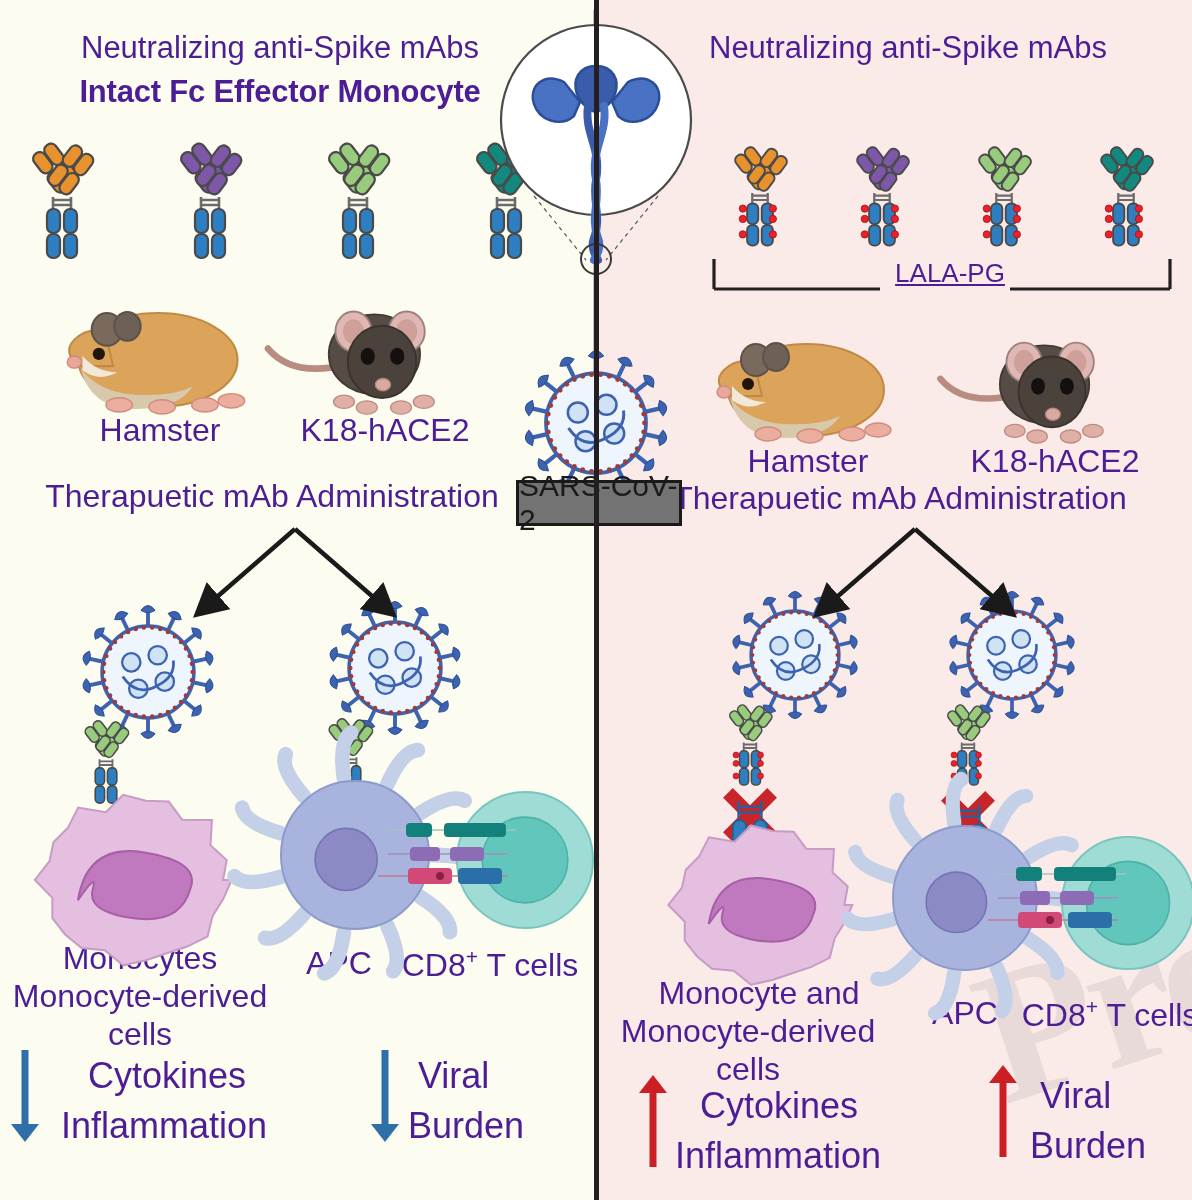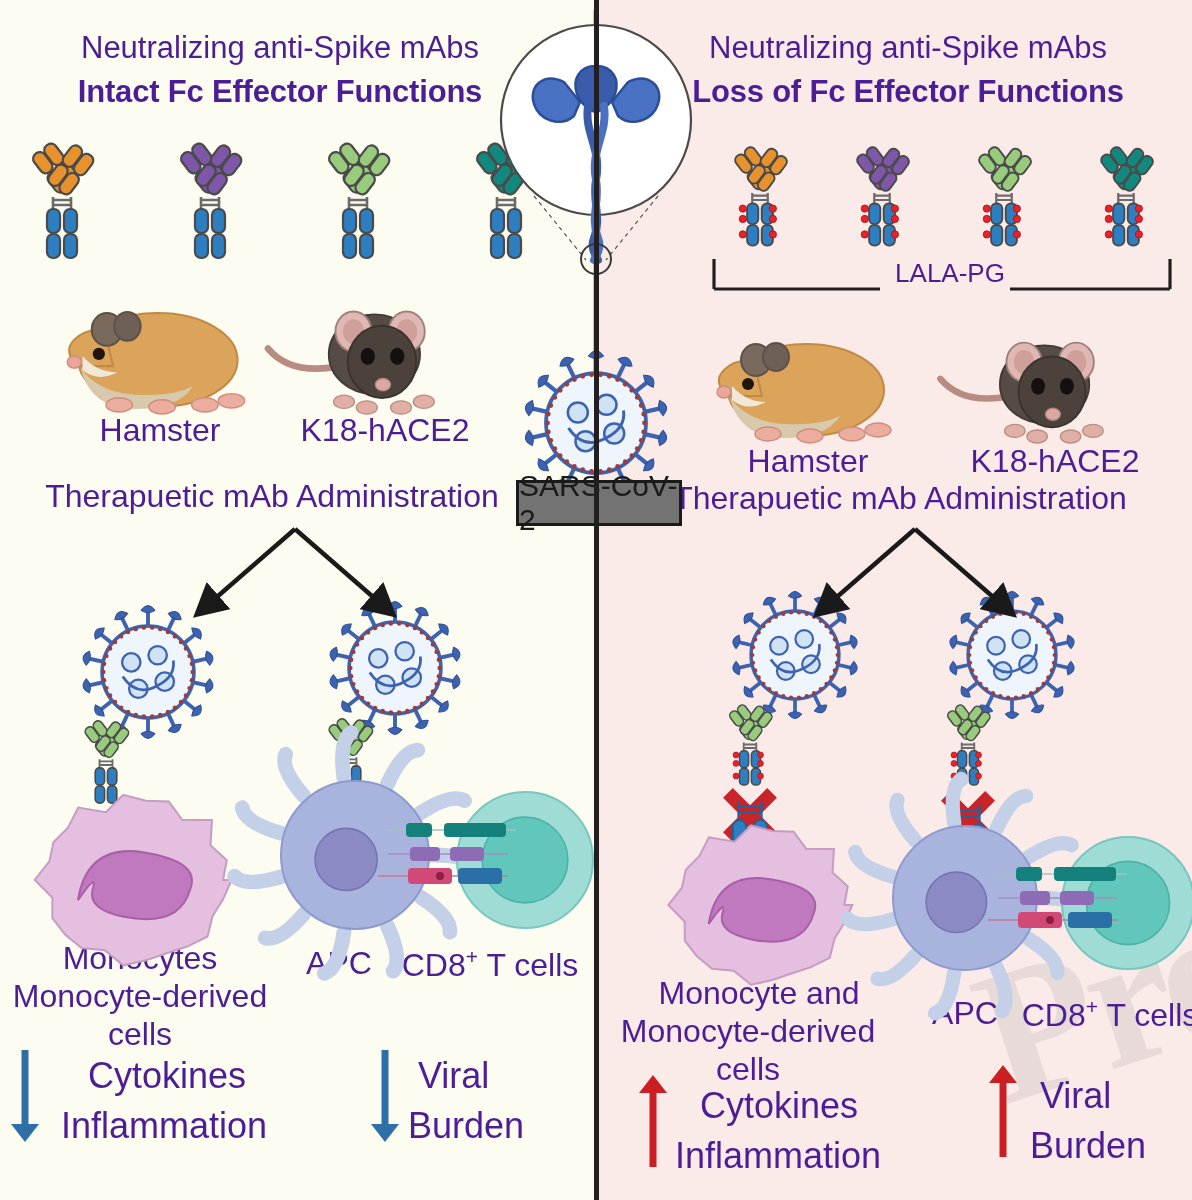--- a/index.html
+++ b/index.html
@@ -14,21 +14,21 @@
   #left-panel  { left:0;   width:597px; background:#FCFCF0; }
   #right-panel { left:597px; width:595px; background:#FAEBE9; }
   #divider { position:absolute; left:594px; top:0; width:5px; height:1200px; background:#231f20; z-index:40; }
 
   .wm { position:absolute; color:#d9cdcd; opacity:.55; font-size:190px; font-weight:700;
         font-family:"Liberation Serif", serif; letter-spacing:-6px; pointer-events:none; }
 
   .txt { position:absolute; color:#4c1d95; white-space:nowrap; }
   .title1 { font-size:31px; }
   .title2 { font-size:31px; font-weight:bold; letter-spacing:-.2px; }
-  .lbl { font-size:27px; }
+  .lbl { font-size:27px;text-decoration:underline; }
   .big { font-size:32px; }
   .sup { font-size:.66em; vertical-align:super; }
 
   svg { position:absolute; overflow:visible; }
   .ctr { transform:translateX(-50%); }
 </style>
 </head>
 <body>
 
 <div id="stage">
@@ -58,24 +58,23 @@
         </g>
       </g>
     </defs>
 
     <g>
       <g class="ab" transform="translate(58,205)"></g>
     </g>
   </svg>
 
   <div class="txt title1 ctr" style="left:280px; top:30px;">Neutralizing anti-Spike mAbs</div>
-  <div class="txt title2 ctr" style="left:280px; top:74px;">Intact Fc Effector Functions</div>
+  <div class="txt title2 ctr" style="left:280px; top:74px;">Intact Fc Effector Monocyte</div>
 
   <div class="txt title1 ctr" style="left:908px; top:30px;">Neutralizing anti-Spike  mAbs</div>
-  <div class="txt title2 ctr" style="left:908px; top:74px;">Loss of  Fc Effector Functions</div>
 
   <svg id="ab-layer" width="1192" height="1200" style="left:0;top:0;z-index:12;">
       <g transform="translate(62,205) scale(1)">
         <g transform="translate(-8,0) rotate(-37)">
           <rect x="24" y="-52" width="13" height="23" rx="6" fill="#E8922E" stroke="#4a4a4a" stroke-width="2.2"></rect>
           <rect x="24" y="-28" width="13" height="23" rx="6" fill="#E8922E" stroke="#4a4a4a" stroke-width="2.2"></rect>
           <rect x="10" y="-52" width="13" height="23" rx="6" fill="#E8922E" stroke="#4a4a4a" stroke-width="2.2"></rect>
           <rect x="10" y="-28" width="13" height="23" rx="6" fill="#E8922E" stroke="#4a4a4a" stroke-width="2.2"></rect>
         </g>
         <g transform="translate(8,0) rotate(37)">

